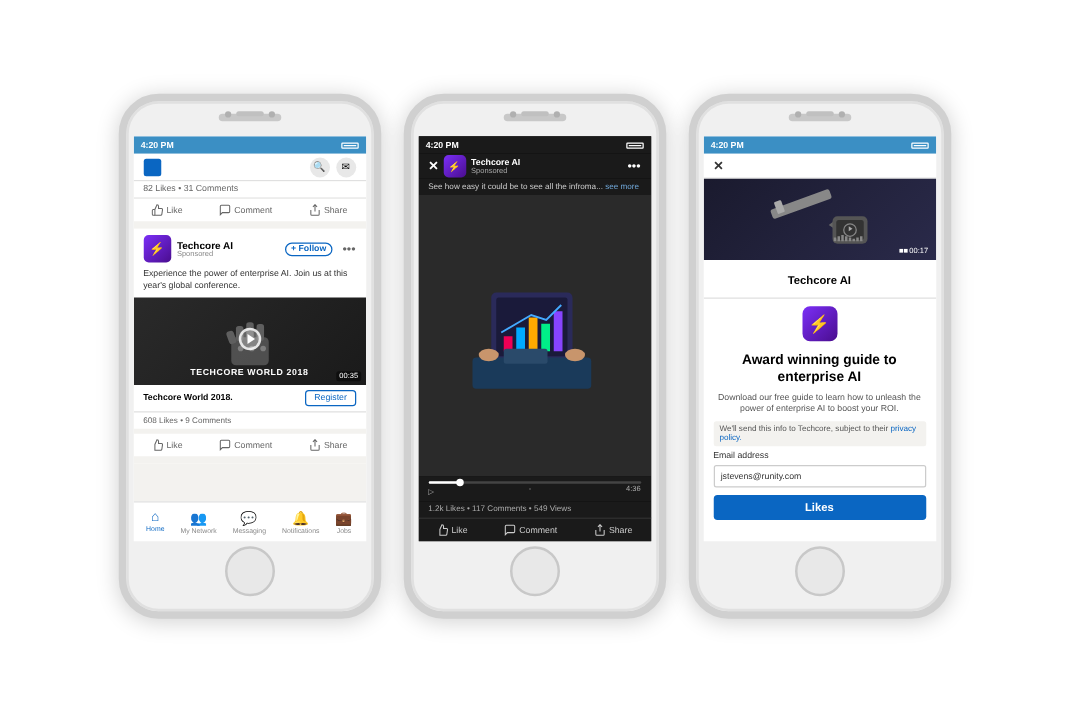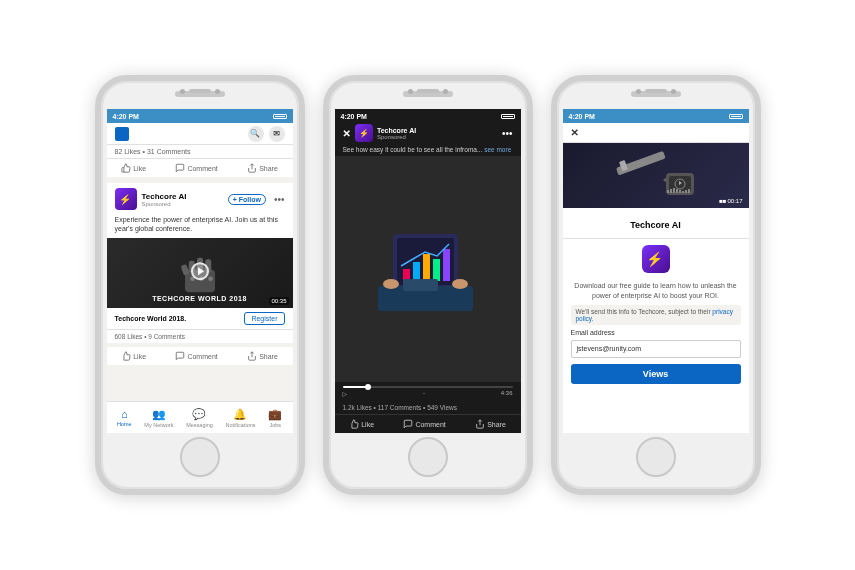--- a/index.html
+++ b/index.html
@@ -988,33 +988,34 @@
       </div>
 
       <div class="company-section">
         <span class="company-name-lg">Techcore AI</span>
       </div>
 
       <div class="lead-gen-body">
 
         <div class="company-logo-centered">⚡</div>
 
+        <div class="lead-title">Award winning guide to enterprise AI</div>
 
         <div class="lead-desc">Download our free guide to learn how to unleash the power of enterprise AI to boost your ROI.</div>
 
         <div class="privacy-note">
           <span>We'll send this info to Techcore, subject to their</span>
           <span class="privacy-link">privacy policy.</span>
         </div>
 
         <div class="email-label">Email address</div>
 
         <div class="email-input">
           <span>jstevens@runity.com</span>
         </div>
 
-        <div class="submit-btn">Views</div>
+        <div class="submit-btn">Likes</div>
 
       </div>
     </div>
   </div>
 
 </div>
 
 </body></html>

